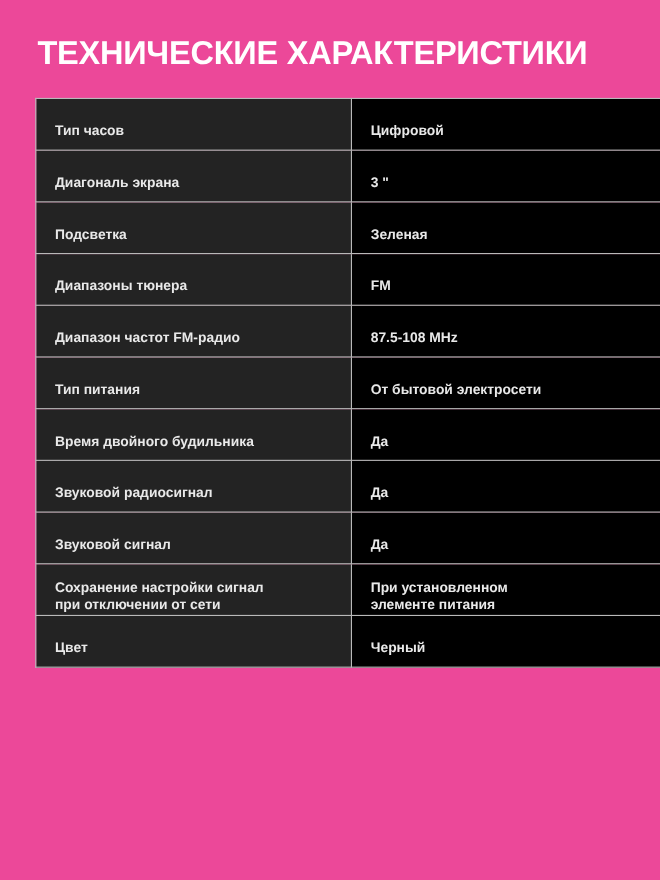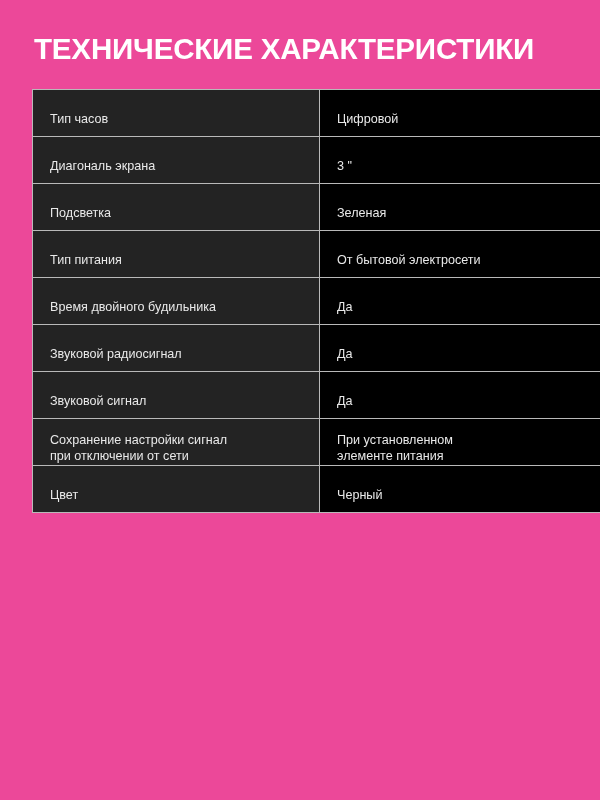--- a/index.html
+++ b/index.html
@@ -52,21 +52,21 @@
     height: 47px;
   }
 
   .spec-table td {
     border: 1px solid #b9b9b9;
     padding: 12px 0 0 17px;
     vertical-align: middle;
     color: #e9e9e9;
     font-size: 12.6px;
     line-height: 16px;
-    font-weight: normal;
+    font-weight: bold;
   }
 
   .cell-label {
     width: 269px;
     background: #232323;
   }
 
   .cell-value {
     width: 264px;
     background: #000000;
@@ -102,20 +102,36 @@
           <td class="cell-value">
             <span class="cell-line">3 "</span>
           </td>
         </tr>
         <tr>
           <td class="cell-label">
             <span class="cell-line">Подсветка</span>
           </td>
           <td class="cell-value">
             <span class="cell-line">Зеленая</span>
+          </td>
+        </tr>
+        <tr>
+          <td class="cell-label">
+            <span class="cell-line">Диапазоны тюнера</span>
+          </td>
+          <td class="cell-value">
+            <span class="cell-line">FM</span>
+          </td>
+        </tr>
+        <tr>
+          <td class="cell-label">
+            <span class="cell-line">Диапазон частот FM-радио</span>
+          </td>
+          <td class="cell-value">
+            <span class="cell-line">87.5-108 MHz</span>
           </td>
         </tr>
         <tr>
           <td class="cell-label">
             <span class="cell-line">Тип питания</span>
           </td>
           <td class="cell-value">
             <span class="cell-line">От бытовой электросети</span>
           </td>
         </tr>

